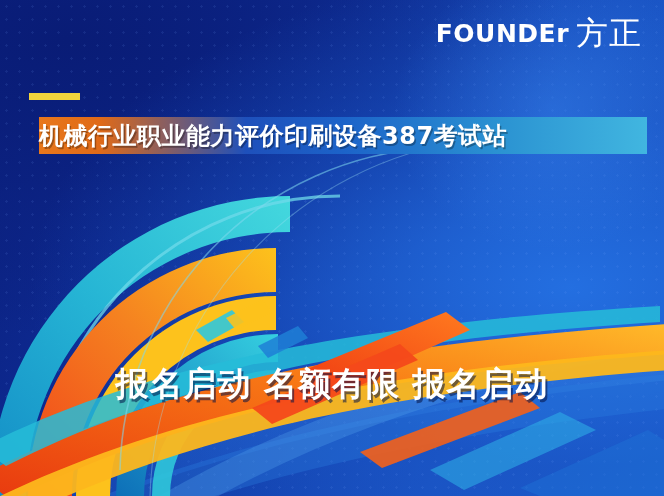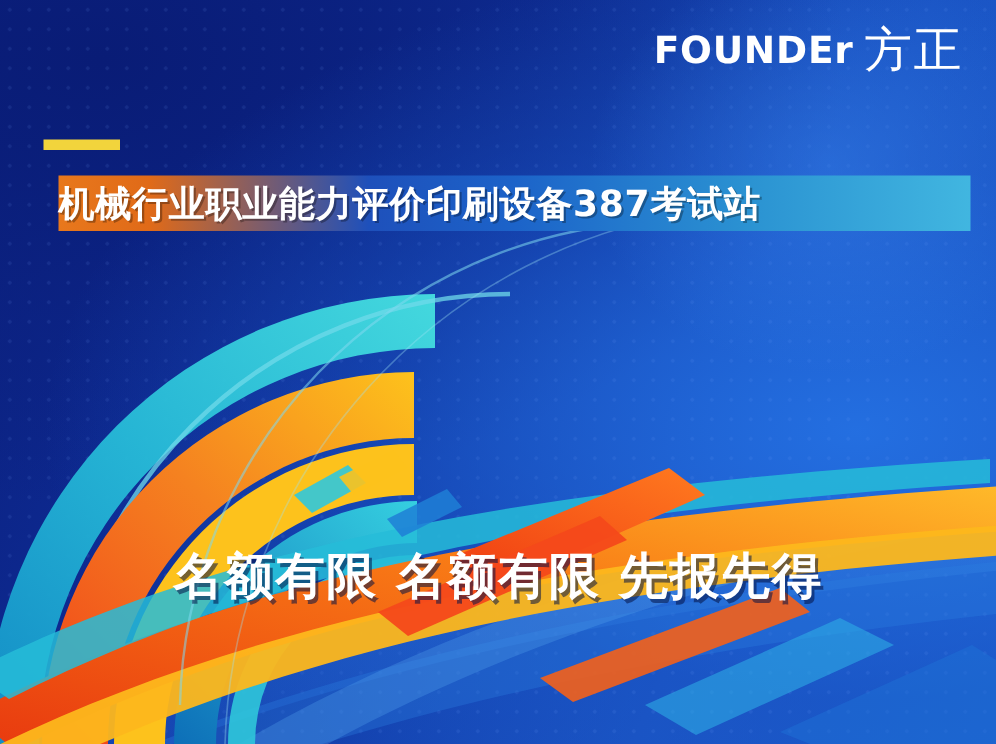--- a/index.html
+++ b/index.html
@@ -179,15 +179,15 @@
 
   <div class="dash"></div>
 
   <div class="sub-bar">
     <span>机械行业职业能力评价印刷设备387考试站</span>
   </div>
 
   <div class="headline">
   </div>
 
-  <div class="cta">名额有限 名额有限 先报先得</div>
+  <div class="cta">报名启动 名额有限 报名启动</div>
 
 </div>
 
 </body></html>

